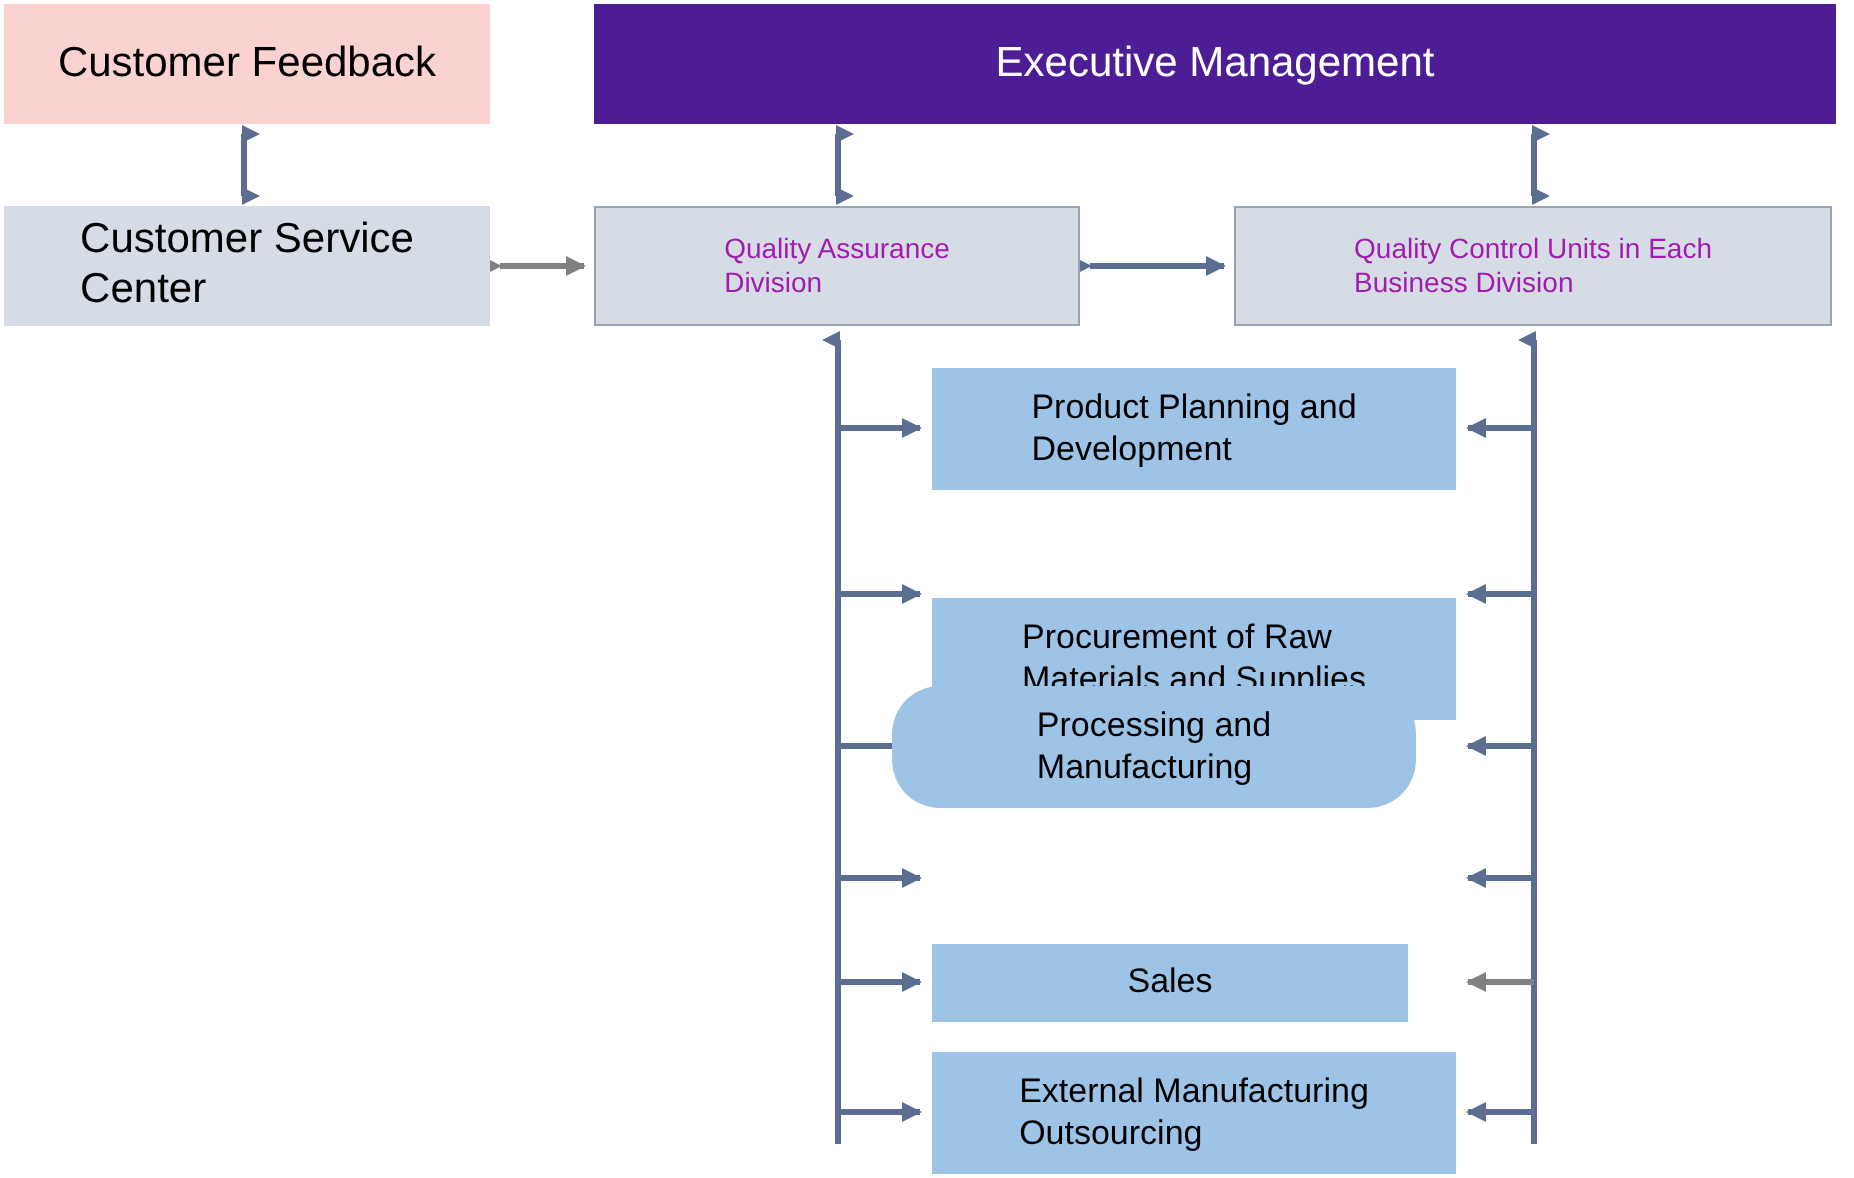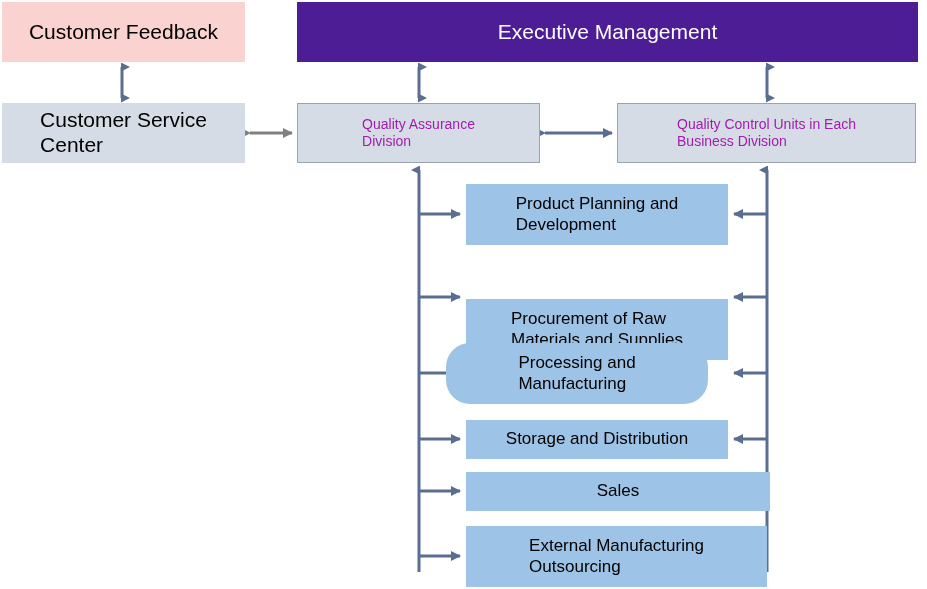--- a/index.html
+++ b/index.html
@@ -153,20 +153,19 @@
 
   <div class="box node-blue" style="left:466px; top:184px; width:262px; height:61px;">Product Planning and
 Development</div>
 
   <div class="box node-blue" style="left:466px; top:267px; width:262px; height:61px;margin-top:32px;">Procurement of Raw
 Materials and Supplies</div>
 
   <div class="box node-blue" style="left:446px; top:343px; width:262px; height:61px;border-radius:24px;">Processing and
 Manufacturing</div>
 
-  <div class="box node-blue" style="left:466px; top:420px; width:262px; height:39px;">Storage and Distribution</div>
 
-  <div class="box node-blue" style="left:466px; top:472px; width:304px; height:39px;">Sales</div>
+  <div class="box node-blue" style="left:466px; top:472px; width:238px; height:39px;">Sales</div>
 
-  <div class="box node-blue" style="left:466px; top:526px; width:301px; height:61px;">External Manufacturing
+  <div class="box node-blue" style="left:466px; top:526px; width:262px; height:61px;">External Manufacturing
 Outsourcing</div>
 
 </div>
 
 </body></html>

